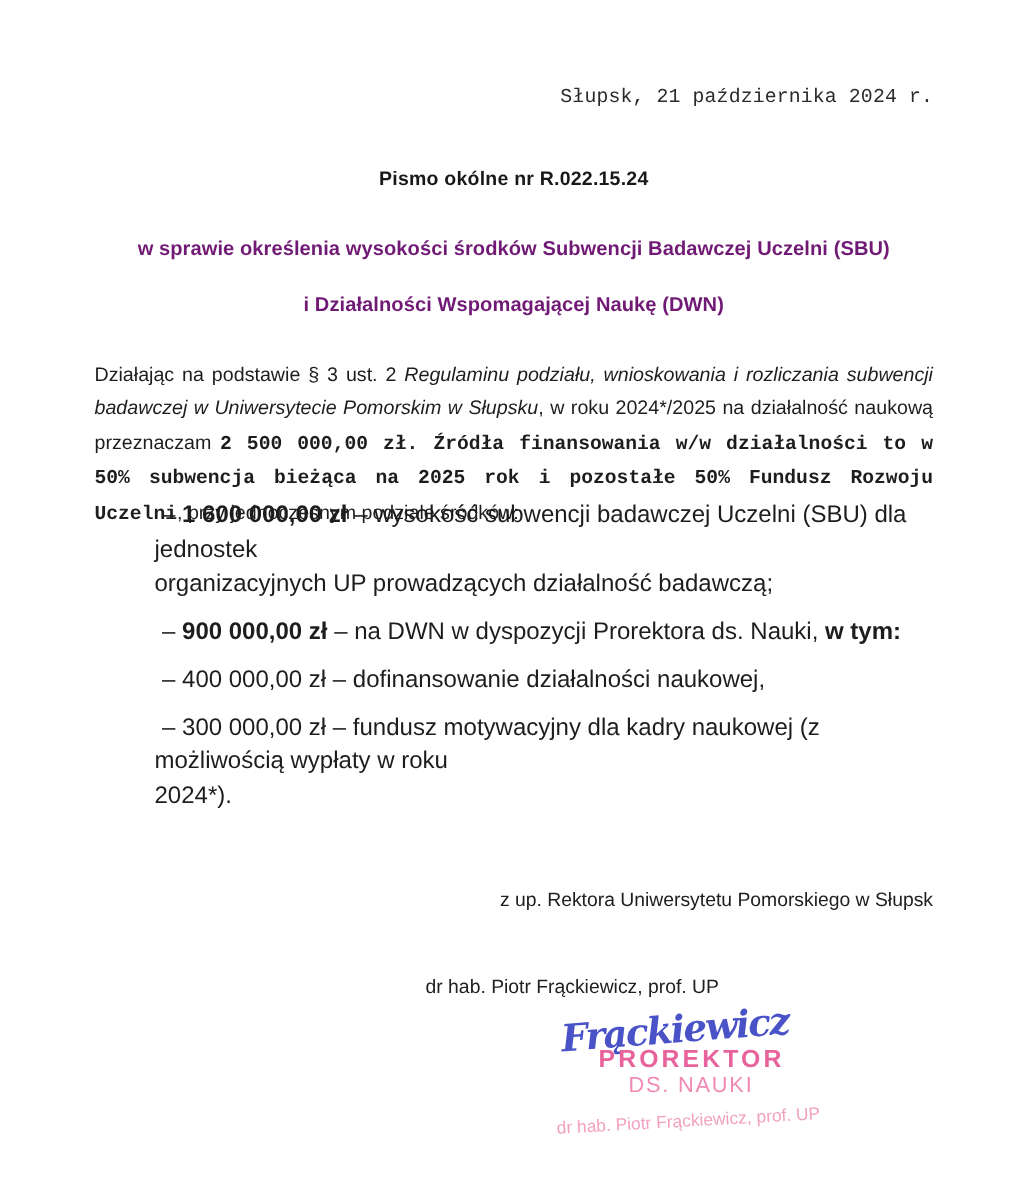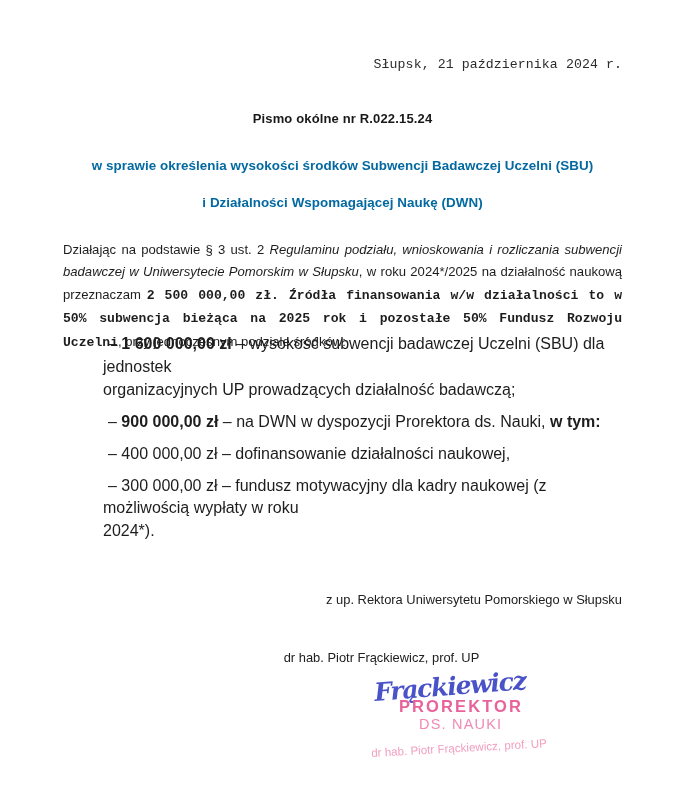--- a/index.html
+++ b/index.html
@@ -43,21 +43,21 @@
   }
   .doc-number {
     font-size: 13px;
     font-weight: bold;
     color: #191919;
     letter-spacing: 0.15px;
   }
   .subject-line {
     font-size: 13.4px;
     font-weight: bold;
-    color: #0369a1;
+    color: #701a75;
     letter-spacing: 0.05px;
   }
   .subject-line.l1 { margin-top: 32px; }
   .subject-line.l2 { margin-top: 22px; }
 
   
   .body-block {
     position: absolute;
     top: 239px;
     left: 63px;
@@ -196,21 +196,21 @@
     <p class="li sub"><span class="dash">–</span>
       <span>400 000,00 zł</span><span> – </span><span>dofinansowanie działalności naukowej,</span></p>
 
 
     <p class="li sub"><span class="dash">–</span>
       <span>300 000,00 zł</span><span> – </span><span>fundusz motywacyjny dla kadry naukowej  (z możliwością wypłaty w roku</span></p>
     <p class="li li-cont">2024*).</p>
 
   </div>
 
-  <div class="closing">z up. Rektora Uniwersytetu Pomorskiego w Słupsku</div>
+  <div class="closing">z up. Rektora Uniwersytetu Pomorskiego w Słupsk</div>
 
   <div class="signer-name">dr hab. Piotr Frąckiewicz, prof. UP</div>
 
   <div class="stamp-area">
     <div class="handwriting">Frąckiewicz</div>
     <div class="stamp-title">PROREKTOR</div>
     <div class="stamp-sub">DS. NAUKI</div>
     <div class="stamp-name">dr hab. Piotr Frąckiewicz, prof. UP</div>
   </div>
 

